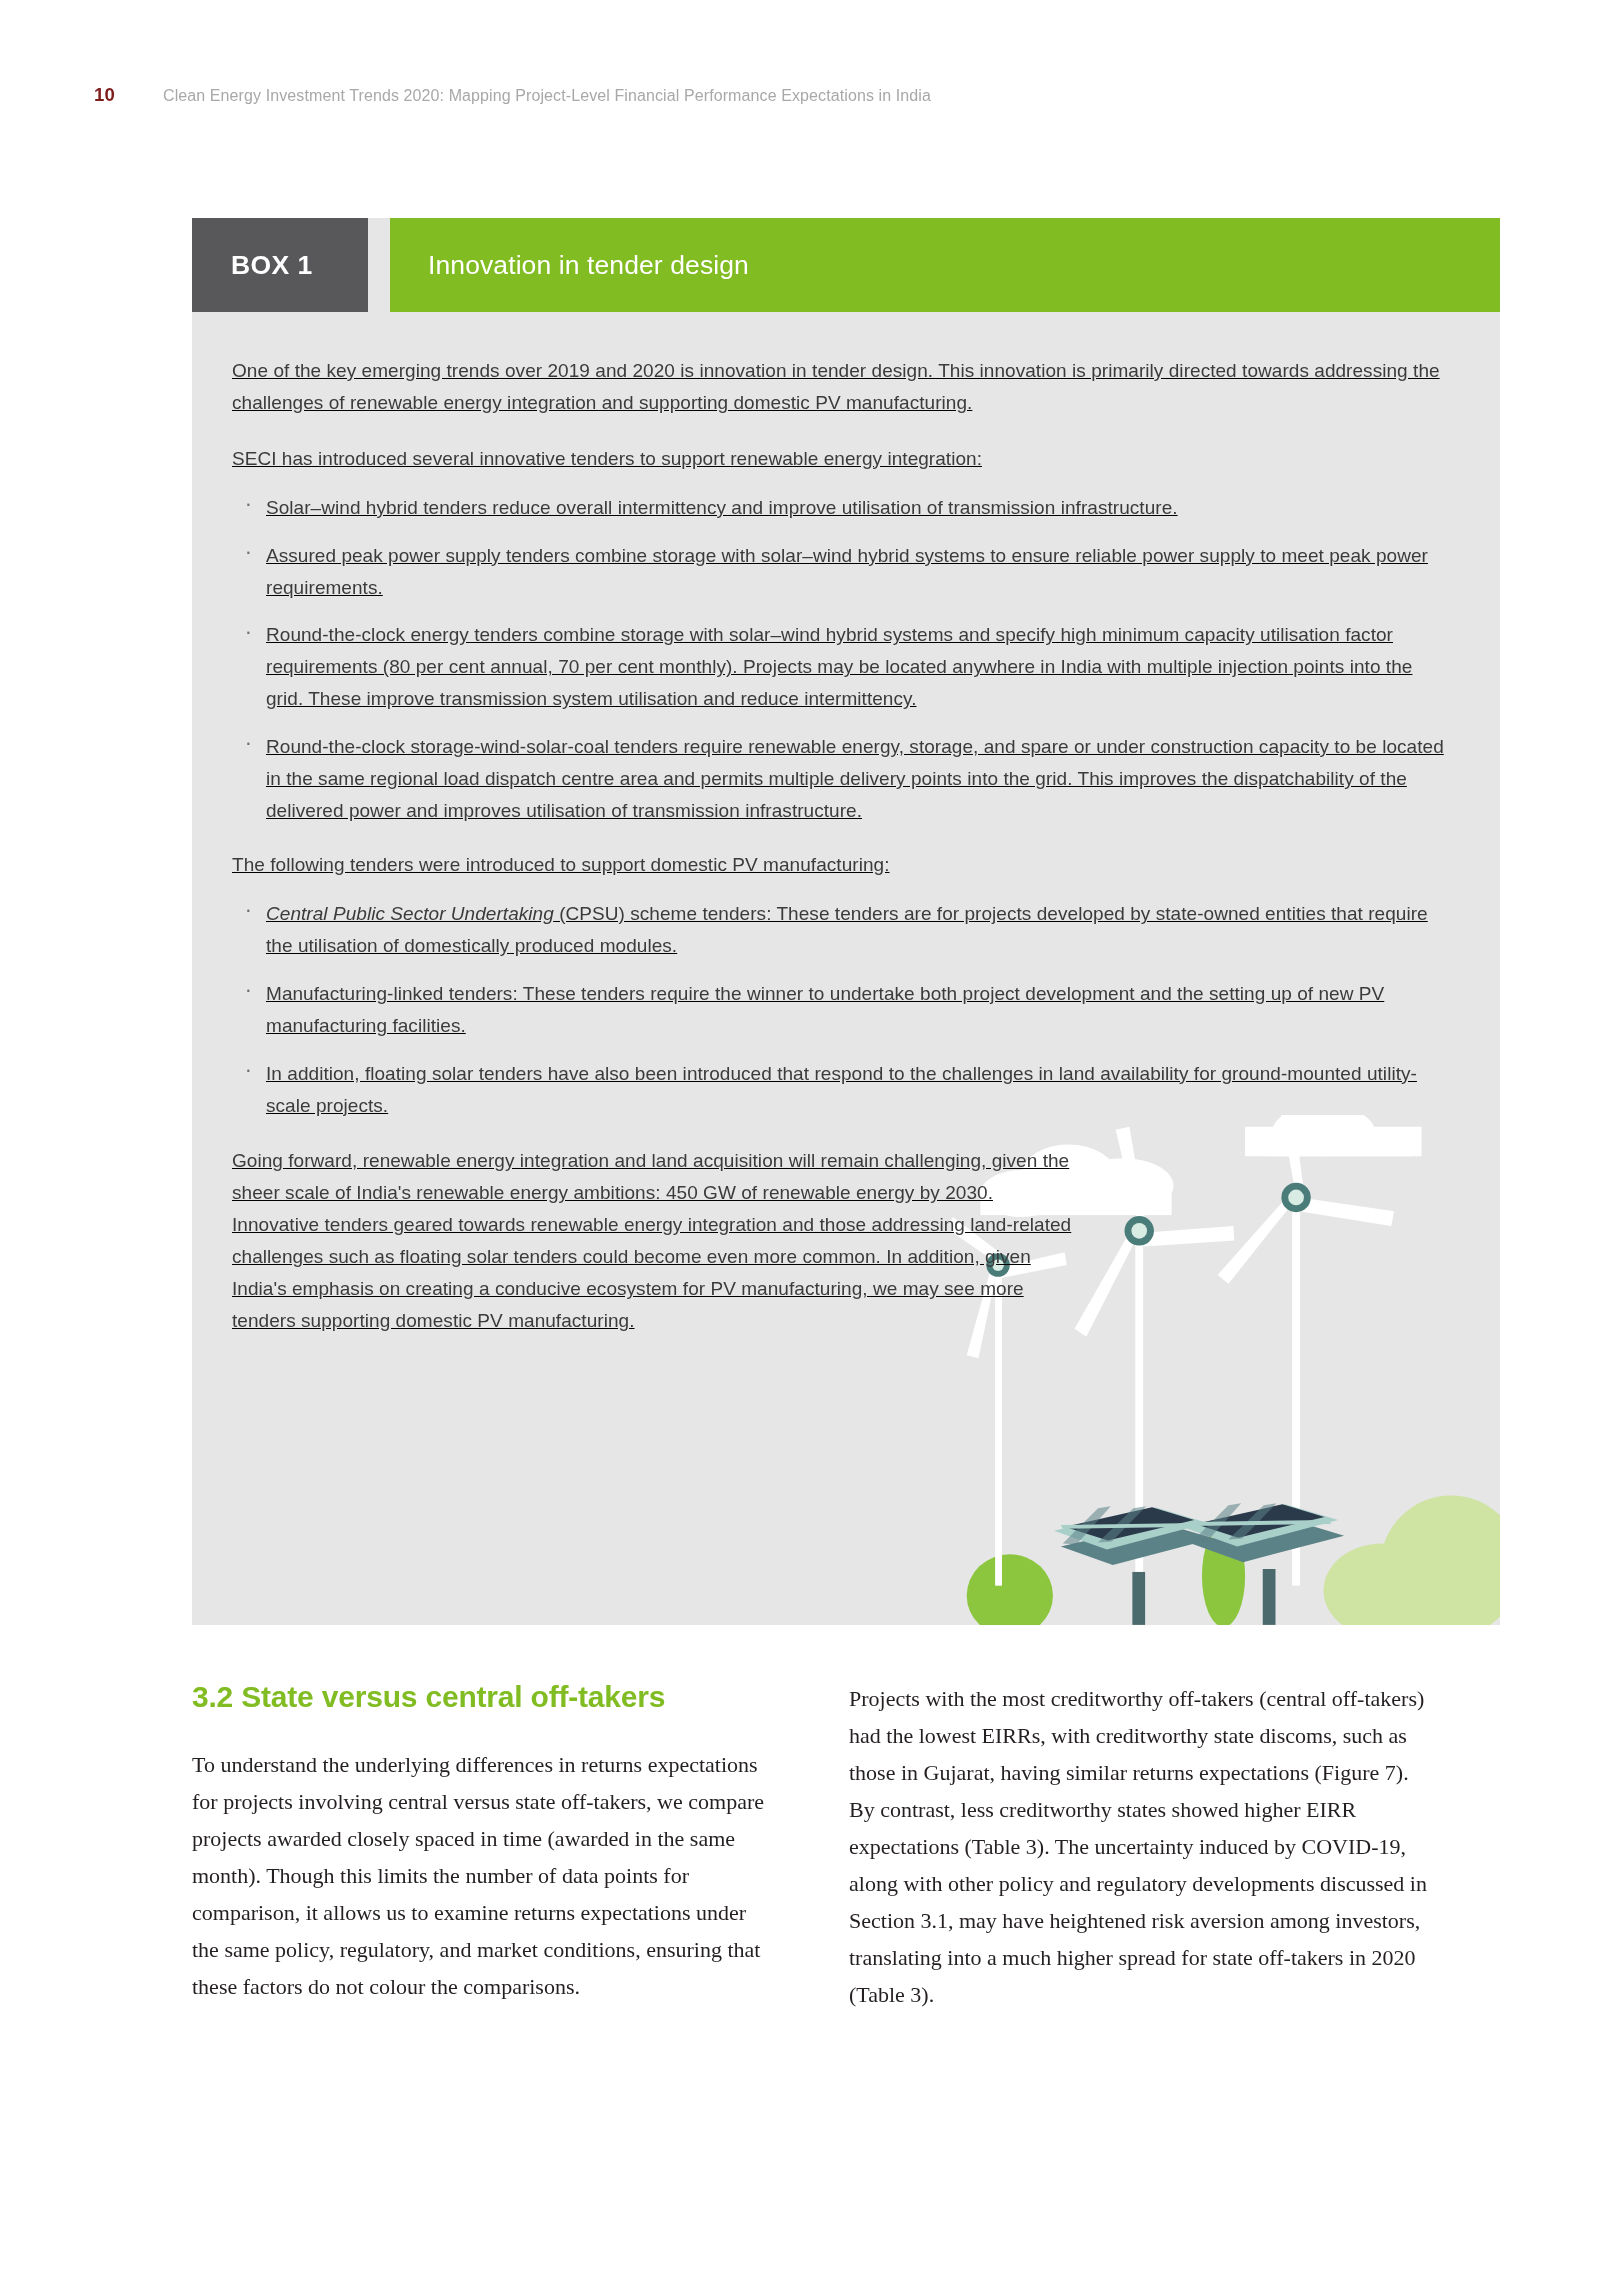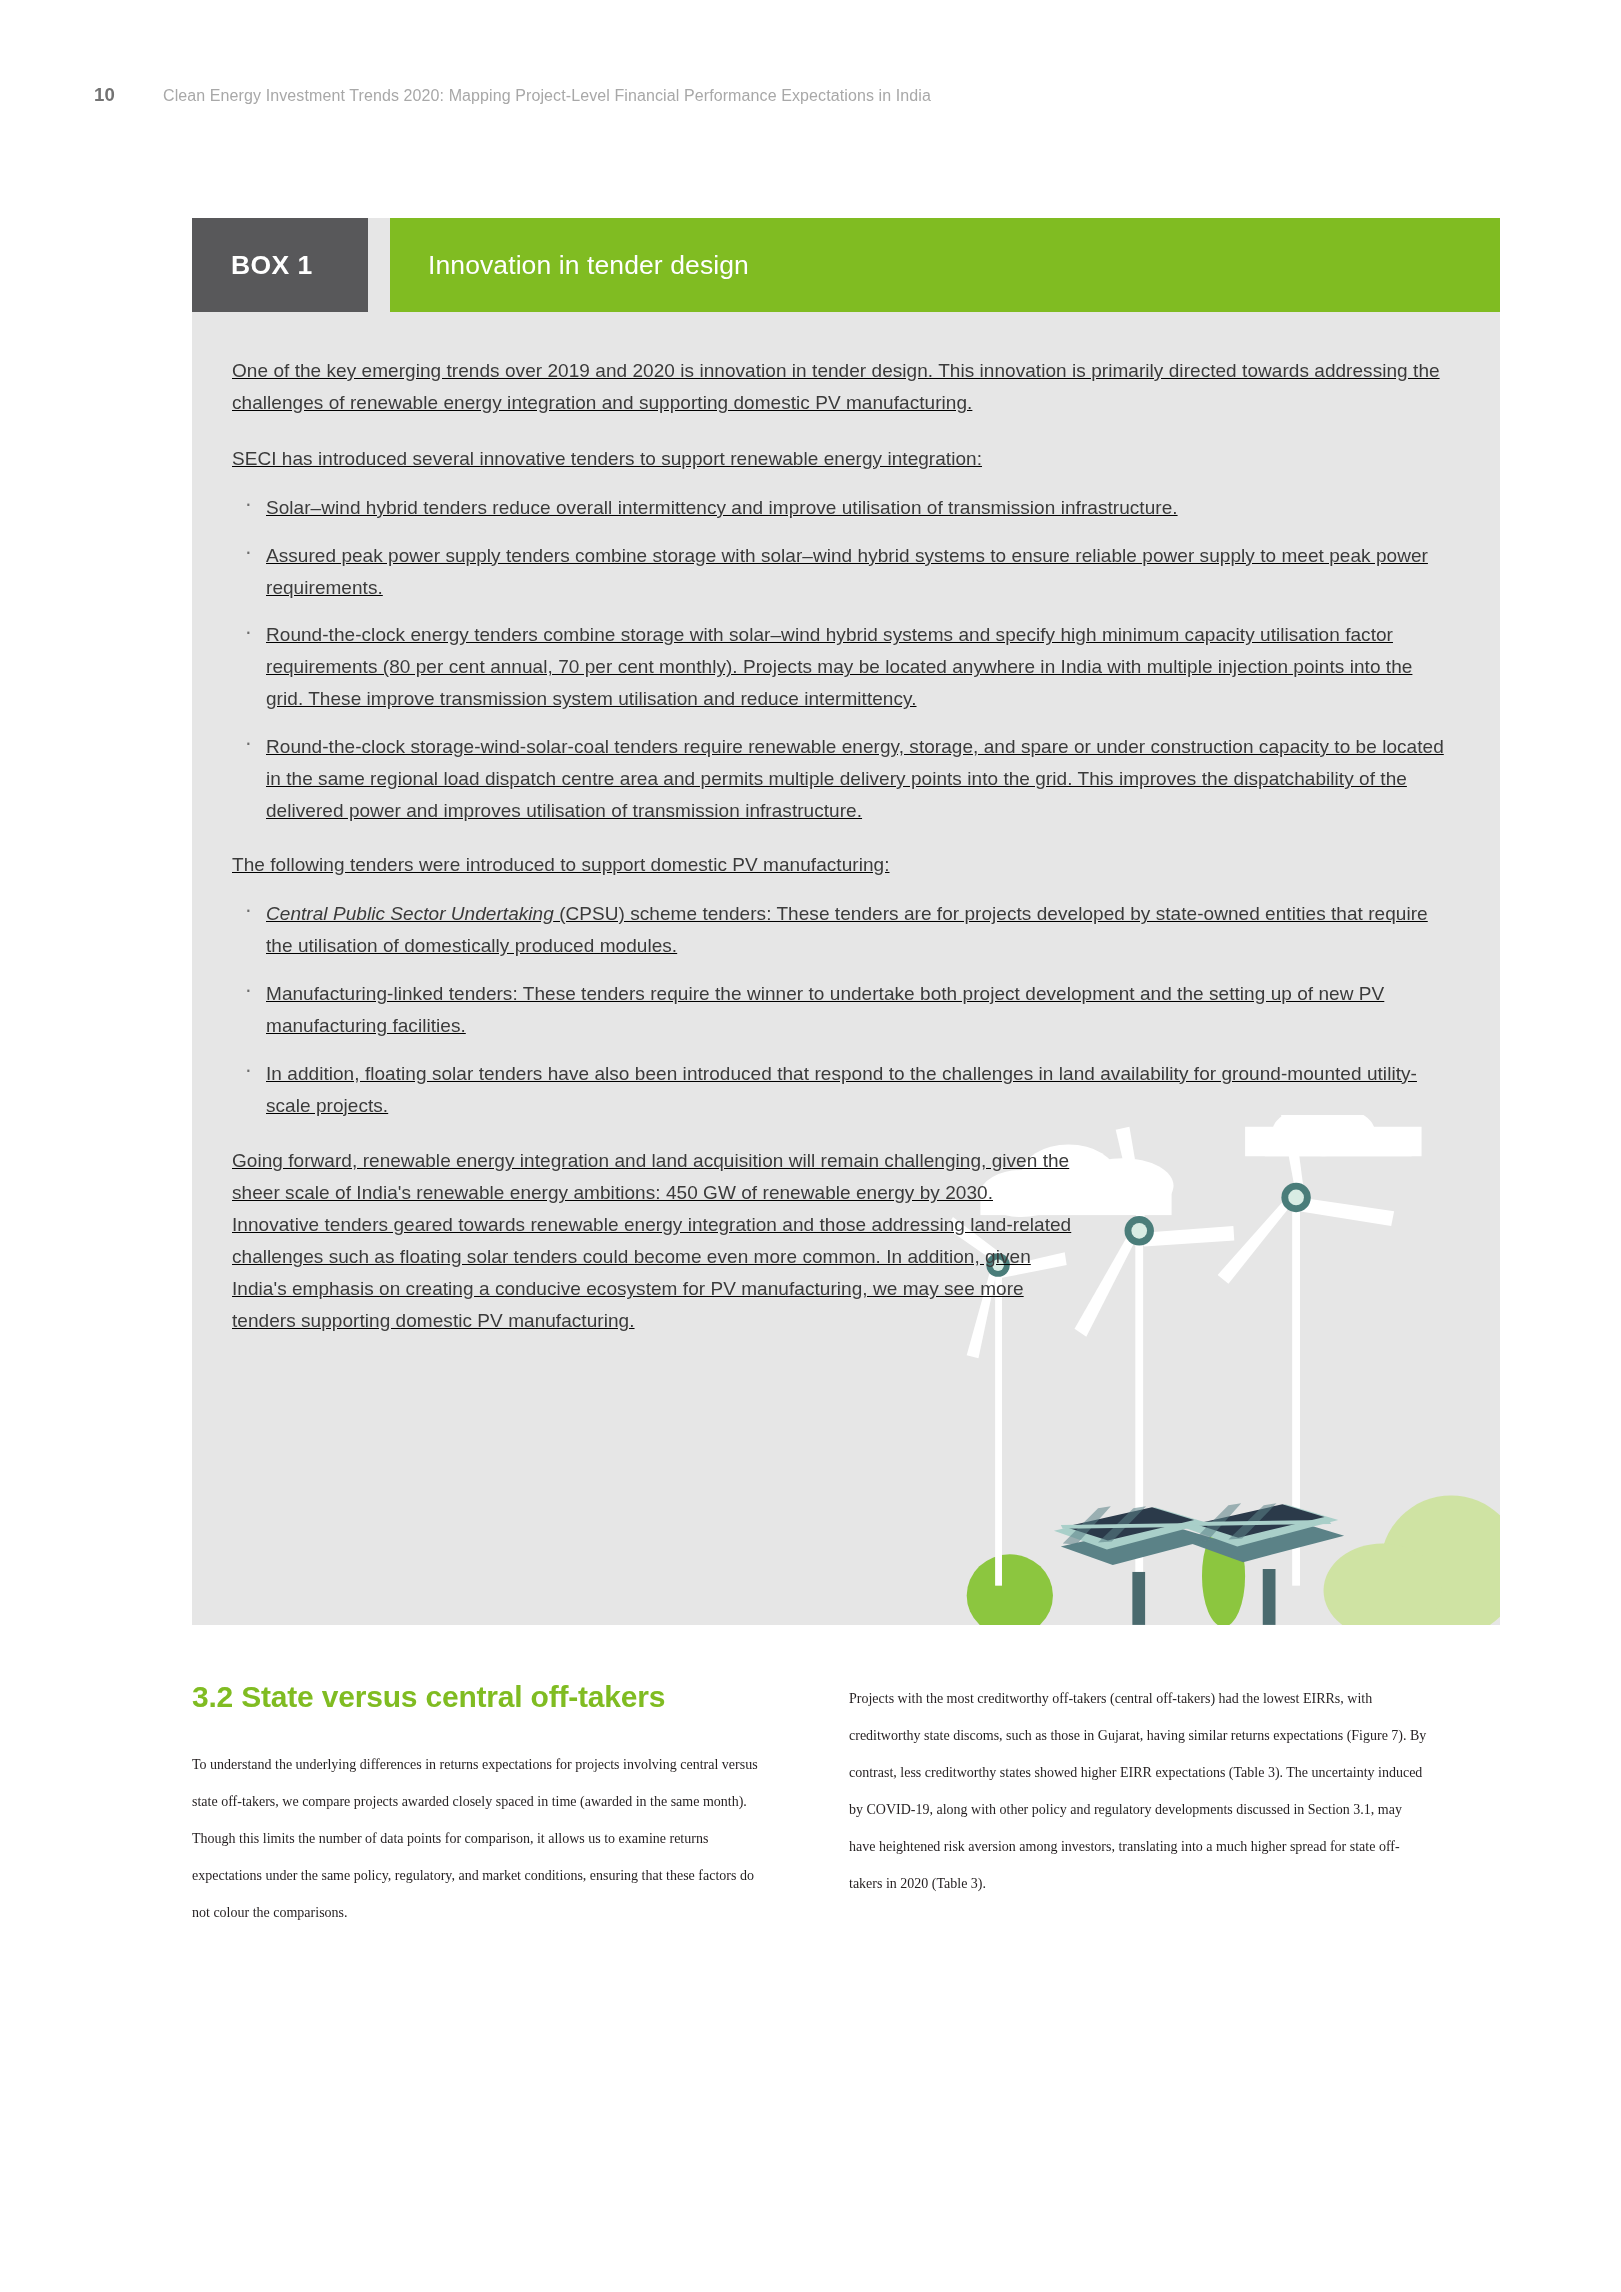--- a/index.html
+++ b/index.html
@@ -22,21 +22,21 @@
     left: 94px;
     right: 94px;
     height: 25.5px;
     display: flex;
     align-items: baseline;
     color: #9d9d9d;
   }
   .page-number {
     font-size: 18.6px;
     font-weight: bold;
-    color: #737373;
+    color: #7f1d1d;
     width: 69px;
     letter-spacing: 0.2px;
   }
   .header-title {
     font-size: 16px;
     color: #a8a8a8;
     letter-spacing: 0.1px;
     white-space: nowrap;
   }
 
@@ -149,21 +149,21 @@
   .section-heading {
     margin: 0 0 31px 0;
     font-size: 30px;
     font-weight: bold;
     color: #80bc22;
     letter-spacing: -0.2px;
     line-height: 37px;
   }
   .serif-p {
     font-family: "Liberation Serif", serif;
-    font-size: 14px;
+    font-size: 22px;
     line-height: 37px;
     color: #241f20;
     margin: 0;
   }
   .col-right .serif-p { margin-top: 2px; }
 </style>
 </head>
 <body>
 
 <div class="page-header">

